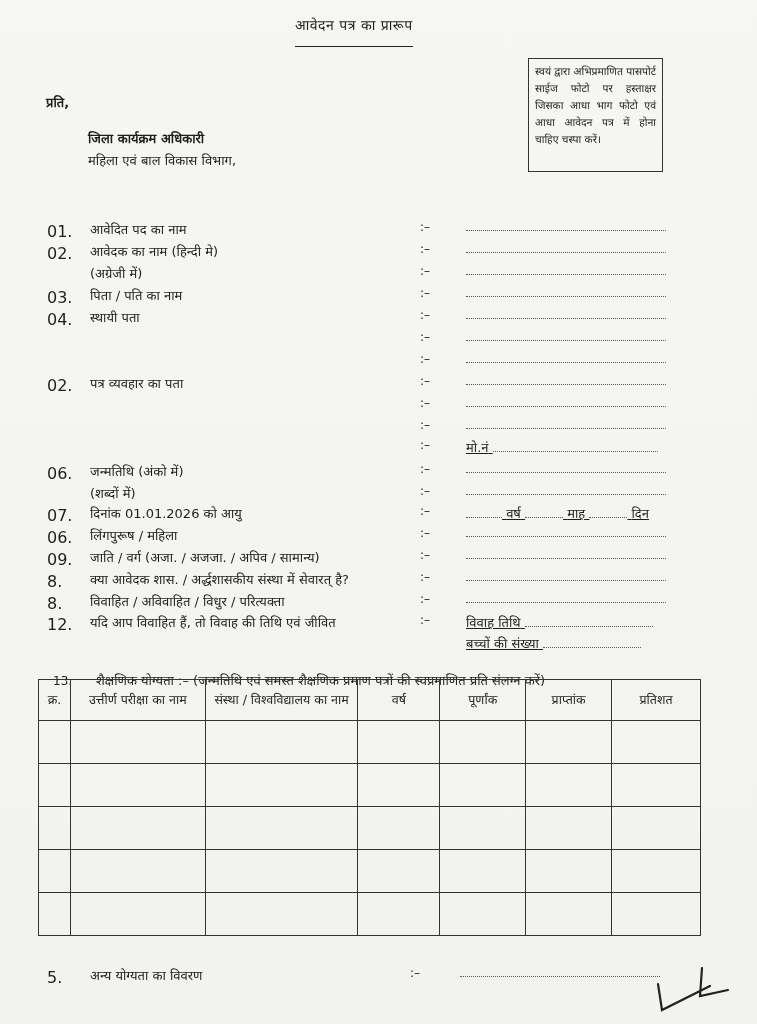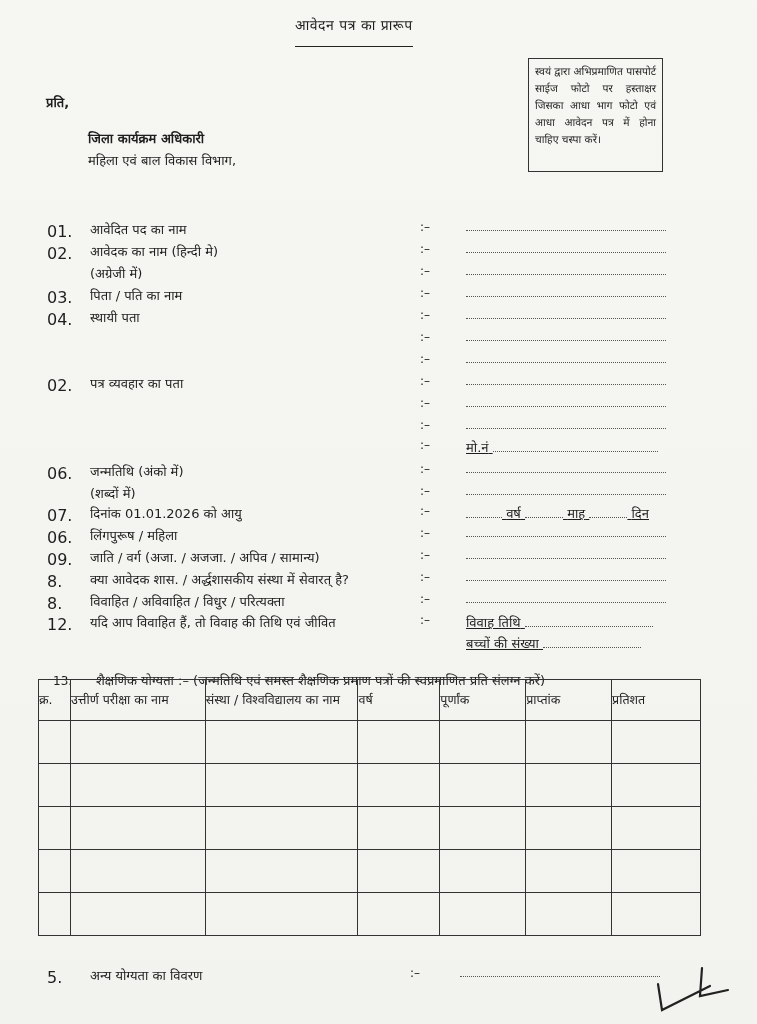--- a/index.html
+++ b/index.html
@@ -36,21 +36,21 @@
   .dotseg { display: inline-block; border-bottom: 1.4px dotted #555; vertical-align: baseline; height: 1px; }
 
   .q13 { position: absolute; left: 53px; top: 655px; font-size: 13px; white-space: nowrap; margin-top: 16px; }
   .q13 .num { font-size: 12px; display: inline-block; width: 43px; }
 
   table.edu {
     position: absolute; left: 38px; top: 679px; width: 663px;
     border-collapse: collapse; font-size: 12.5px;
   }
   table.edu th, table.edu td { border: 1.3px solid #333; padding: 0; }
-  table.edu th { height: 40px; font-weight: normal; text-align: left; line-height: 18px; }
+  table.edu th { height: 40px; font-weight: normal; text-align: center; line-height: 18px; }
   table.edu td { height: 42px; }
 
   .check { position: absolute; left: 652px; top: 966px; }
 </style>
 </head>
 <body>
 
 <div class="page">
 
   <div class="title">आवेदन पत्र का प्रारूप</div>

